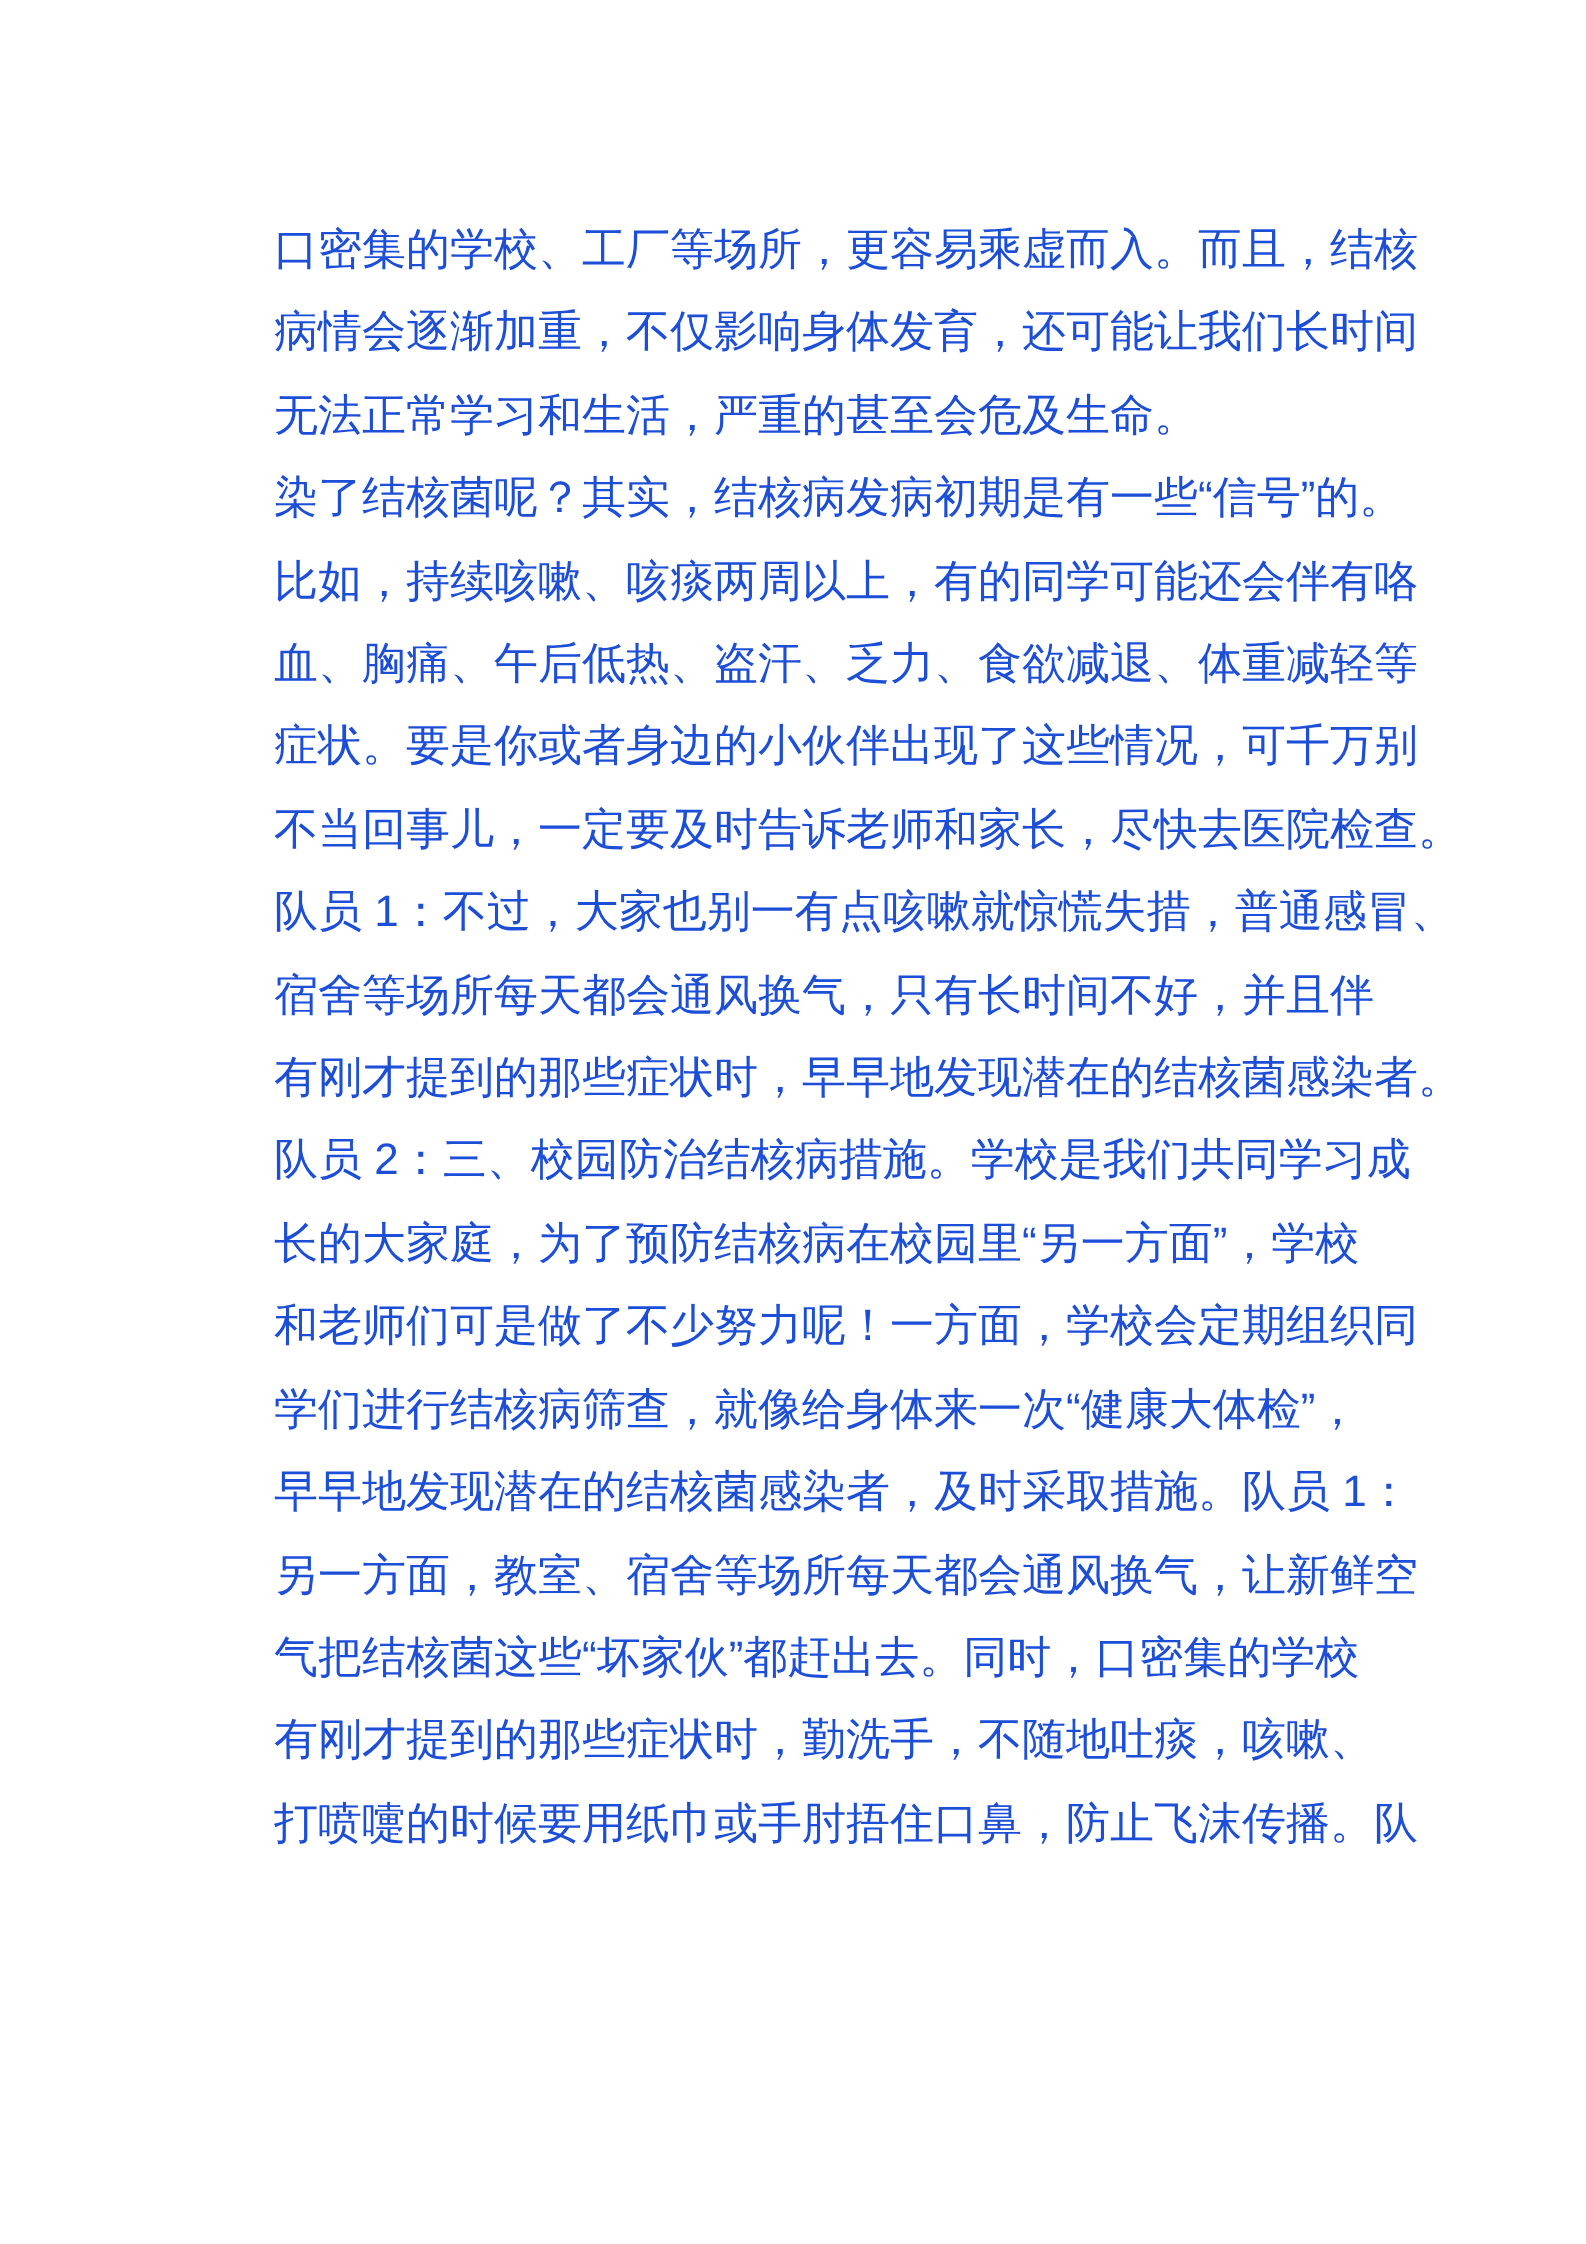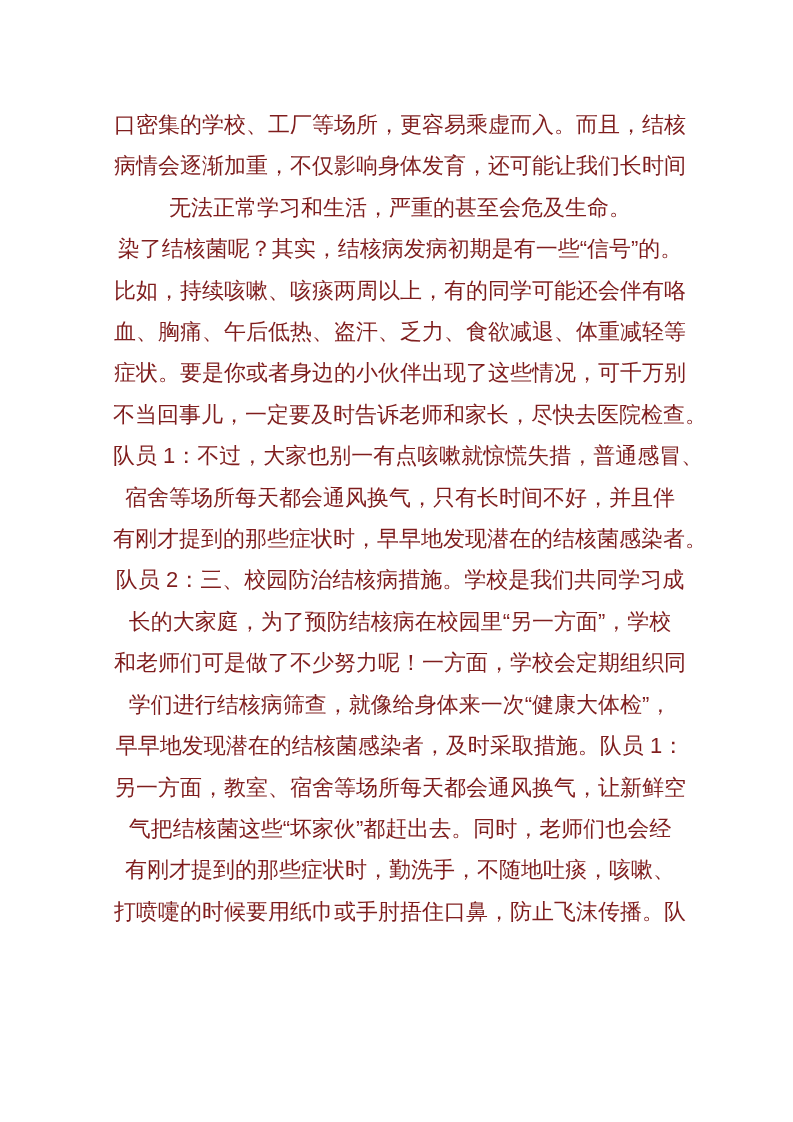--- a/index.html
+++ b/index.html
@@ -17,25 +17,26 @@
   }
   .text-block {
     position: absolute;
     left: 113px;
     top: 104px;
     width: 574px;
   }
   .doc-line {
     font-size: 22px;
     line-height: 41.4px;
-    color: #7f1d1d;
+    color: #1d4ed8;
     white-space: nowrap;
     letter-spacing: 0;
-    text-align: center;
+    text-align: left;
     overflow: visible;
+    margin-left: 24px;
   }
 </style>
 </head>
 <body>
 
 <div class="page">
   <div class="text-block" style="color: rgb(48, 48, 48);">
 
   <div class="doc-line">口密集的学校、工厂等场所，更容易乘虚而入。而且，结核</div>
       <div class="doc-line">病情会逐渐加重，不仅影响身体发育，还可能让我们长时间</div>
@@ -47,17 +48,17 @@
       <div class="doc-line">不当回事儿，一定要及时告诉老师和家长，尽快去医院检查。</div>
       <div class="doc-line">队员 1：不过，大家也别一有点咳嗽就惊慌失措，普通感冒、</div>
       <div class="doc-line">宿舍等场所每天都会通风换气，只有长时间不好，并且伴</div>
       <div class="doc-line">有刚才提到的那些症状时，早早地发现潜在的结核菌感染者。</div>
       <div class="doc-line">队员 2：三、校园防治结核病措施。学校是我们共同学习成</div>
       <div class="doc-line">长的大家庭，为了预防结核病在校园里“另一方面”，学校</div>
       <div class="doc-line">和老师们可是做了不少努力呢！一方面，学校会定期组织同</div>
       <div class="doc-line">学们进行结核病筛查，就像给身体来一次“健康大体检”，</div>
       <div class="doc-line">早早地发现潜在的结核菌感染者，及时采取措施。队员 1：</div>
       <div class="doc-line">另一方面，教室、宿舍等场所每天都会通风换气，让新鲜空</div>
-      <div class="doc-line">气把结核菌这些“坏家伙”都赶出去。同时，老师们也会经</div>
+      <div class="doc-line">气把结核菌这些“坏家伙”都赶出去。同时，口密集的学校</div>
       <div class="doc-line">有刚才提到的那些症状时，勤洗手，不随地吐痰，咳嗽、</div>
       <div class="doc-line">打喷嚏的时候要用纸巾或手肘捂住口鼻，防止飞沫传播。队</div>
     </div>
 </div>
 
 </body></html>

